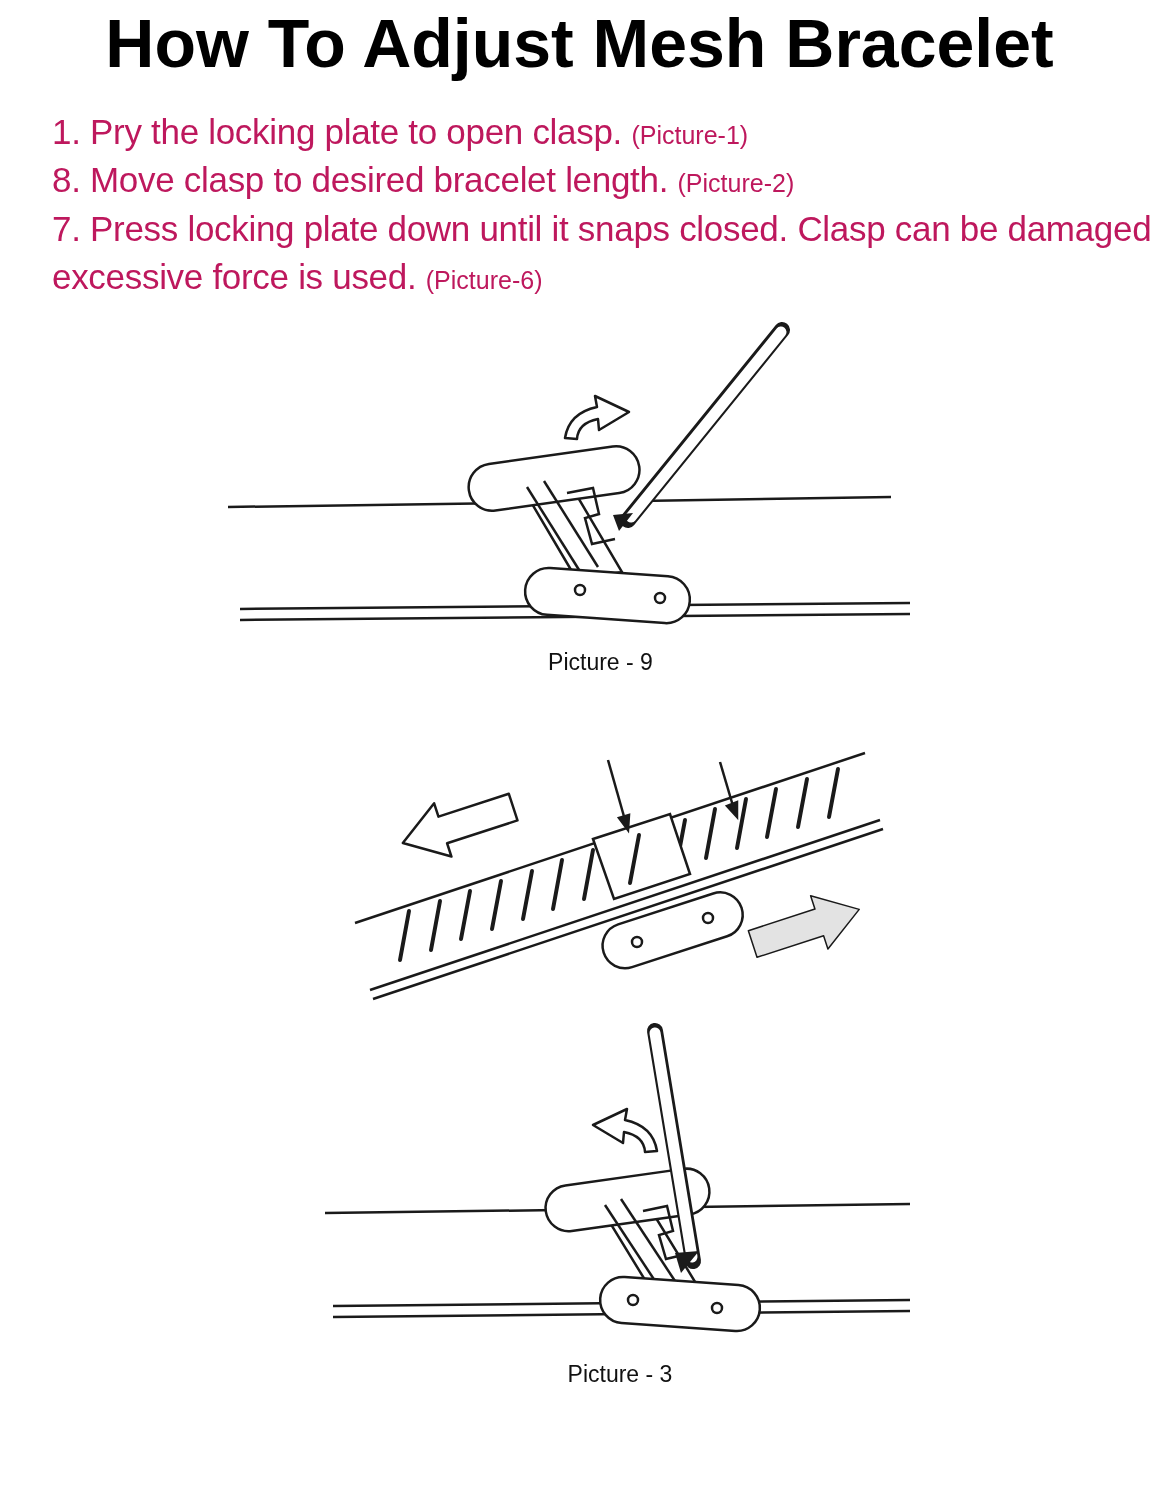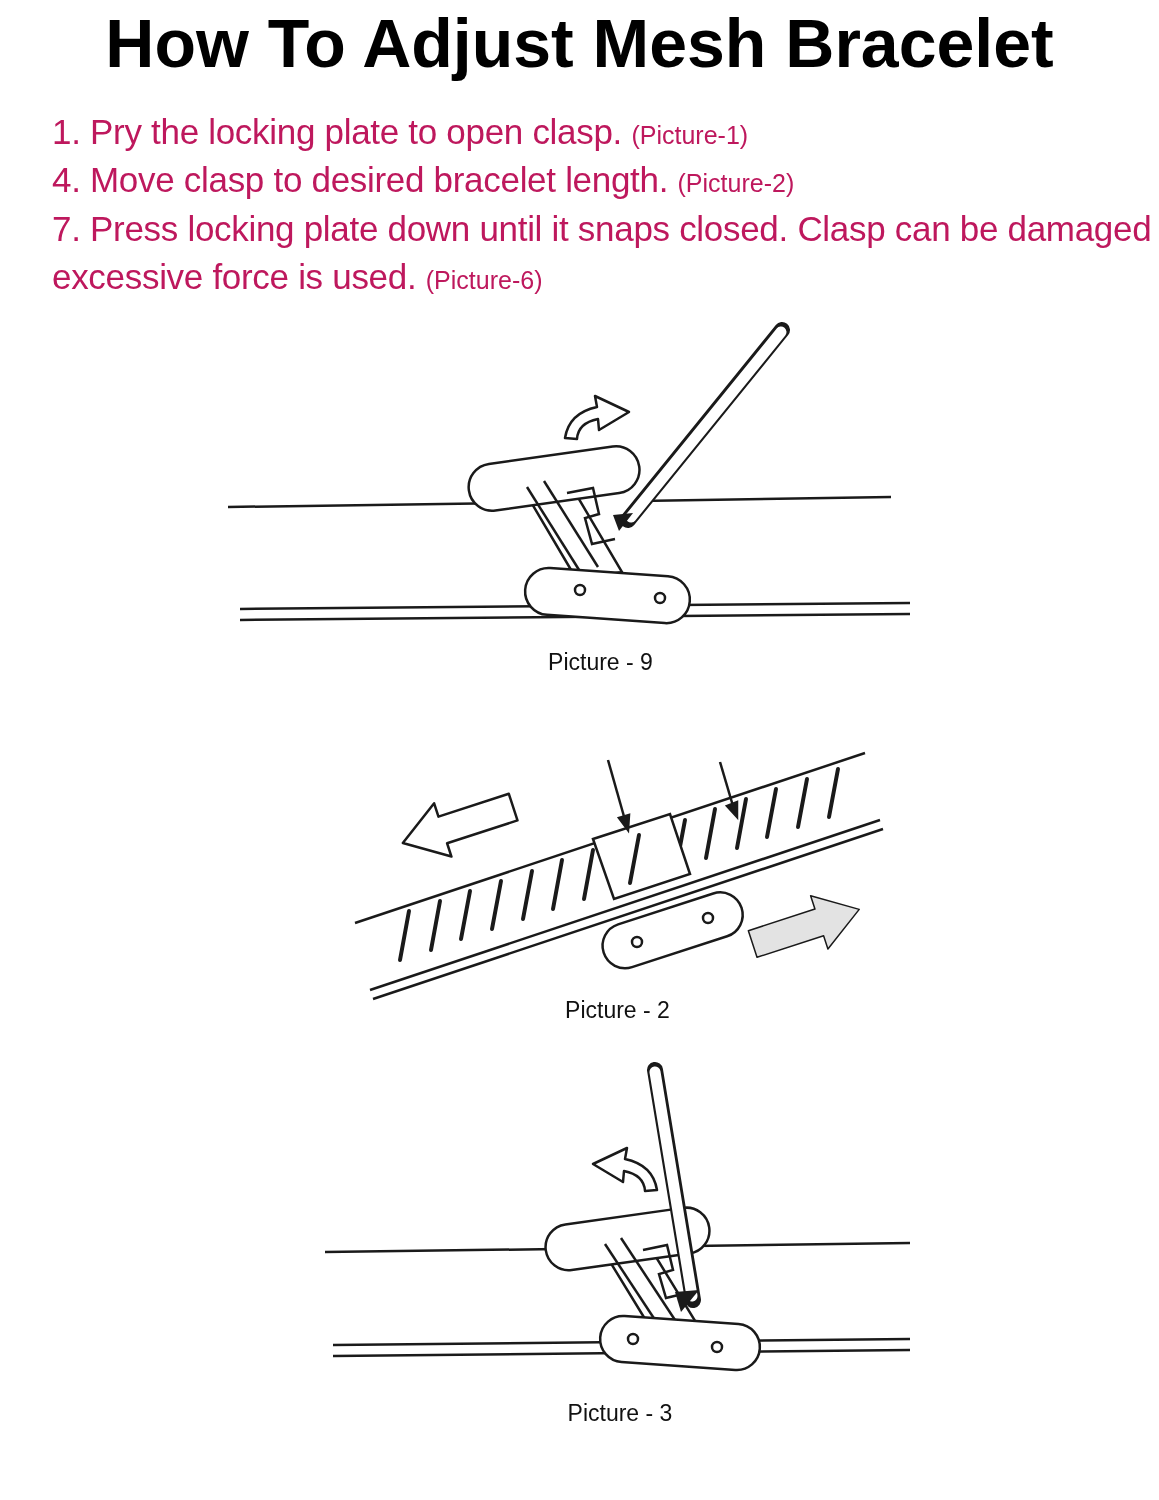--- a/index.html
+++ b/index.html
@@ -33,21 +33,21 @@
 </style>
 </head>
 <body>
 
 <div class="page">
 
   <h1 class="title">How To Adjust Mesh Bracelet</h1>
 
   <div class="steps">
     <p class="step"><span>1. Pry the locking plate to open clasp. </span><span class="ref">(Picture-1)</span></p>
-    <p class="step"><span>4. Move clasp to desired bracelet length. </span><span class="ref">(Picture-2)</span></p>
+    <p class="step"><span>8. Move clasp to desired bracelet length. </span><span class="ref">(Picture-2)</span></p>
     <p class="step"><span>7. Press locking plate down until it snaps closed. Clasp can be damaged if excessive force is used. </span><span class="ref">(Picture-6)</span></p>
   </div>
 
   <figure class="fig1">
     <svg viewBox="0 0 705 320" width="705" height="320" xmlns="http://www.w3.org/2000/svg">
       <g stroke="#1a1a1a" stroke-width="2.5" fill="none">
         <line x1="25" y1="292" x2="695" y2="286"></line>
         <line x1="25" y1="303" x2="695" y2="297"></line>
         <line x1="13" y1="190" x2="302" y2="186"></line>
         <line x1="424" y1="184" x2="676" y2="180"></line>
@@ -105,21 +105,20 @@
       </g>
       <polygon points="70,85 112,57 112,71 186,71 186,99 112,99 112,113" transform="rotate(-18 128 85)" fill="#ffffff" stroke="#1a1a1a" stroke-width="2.5" stroke-linejoin="round"></polygon>
       <polygon points="532,187 490,159 490,173 420,173 420,201 490,201 490,215" transform="rotate(-18 475 187)" fill="#e3e3e3" stroke="#1a1a1a" stroke-width="1.5" stroke-linejoin="round"></polygon>
       <g stroke="#1a1a1a" stroke-width="2.5" fill="#1a1a1a">
         <line x1="278" y1="20" x2="295" y2="80"></line>
         <polygon points="298,90 289,78 299,75"></polygon>
         <line x1="390" y1="22" x2="403" y2="66"></line>
         <polygon points="407,77 397,66 407,62"></polygon>
       </g>
     </svg>
-    <figcaption>Picture - 2</figcaption>
   </figure>
 
   <figure class="fig3">
     <svg viewBox="0 0 590 320" width="590" height="320" xmlns="http://www.w3.org/2000/svg">
       <g stroke="#1a1a1a" stroke-width="2.5" fill="none">
         <line x1="8" y1="277" x2="585" y2="271"></line>
         <line x1="8" y1="288" x2="585" y2="282"></line>
         <line x1="0" y1="184" x2="232" y2="181"></line>
         <line x1="368" y1="178" x2="585" y2="175"></line>
       </g>

